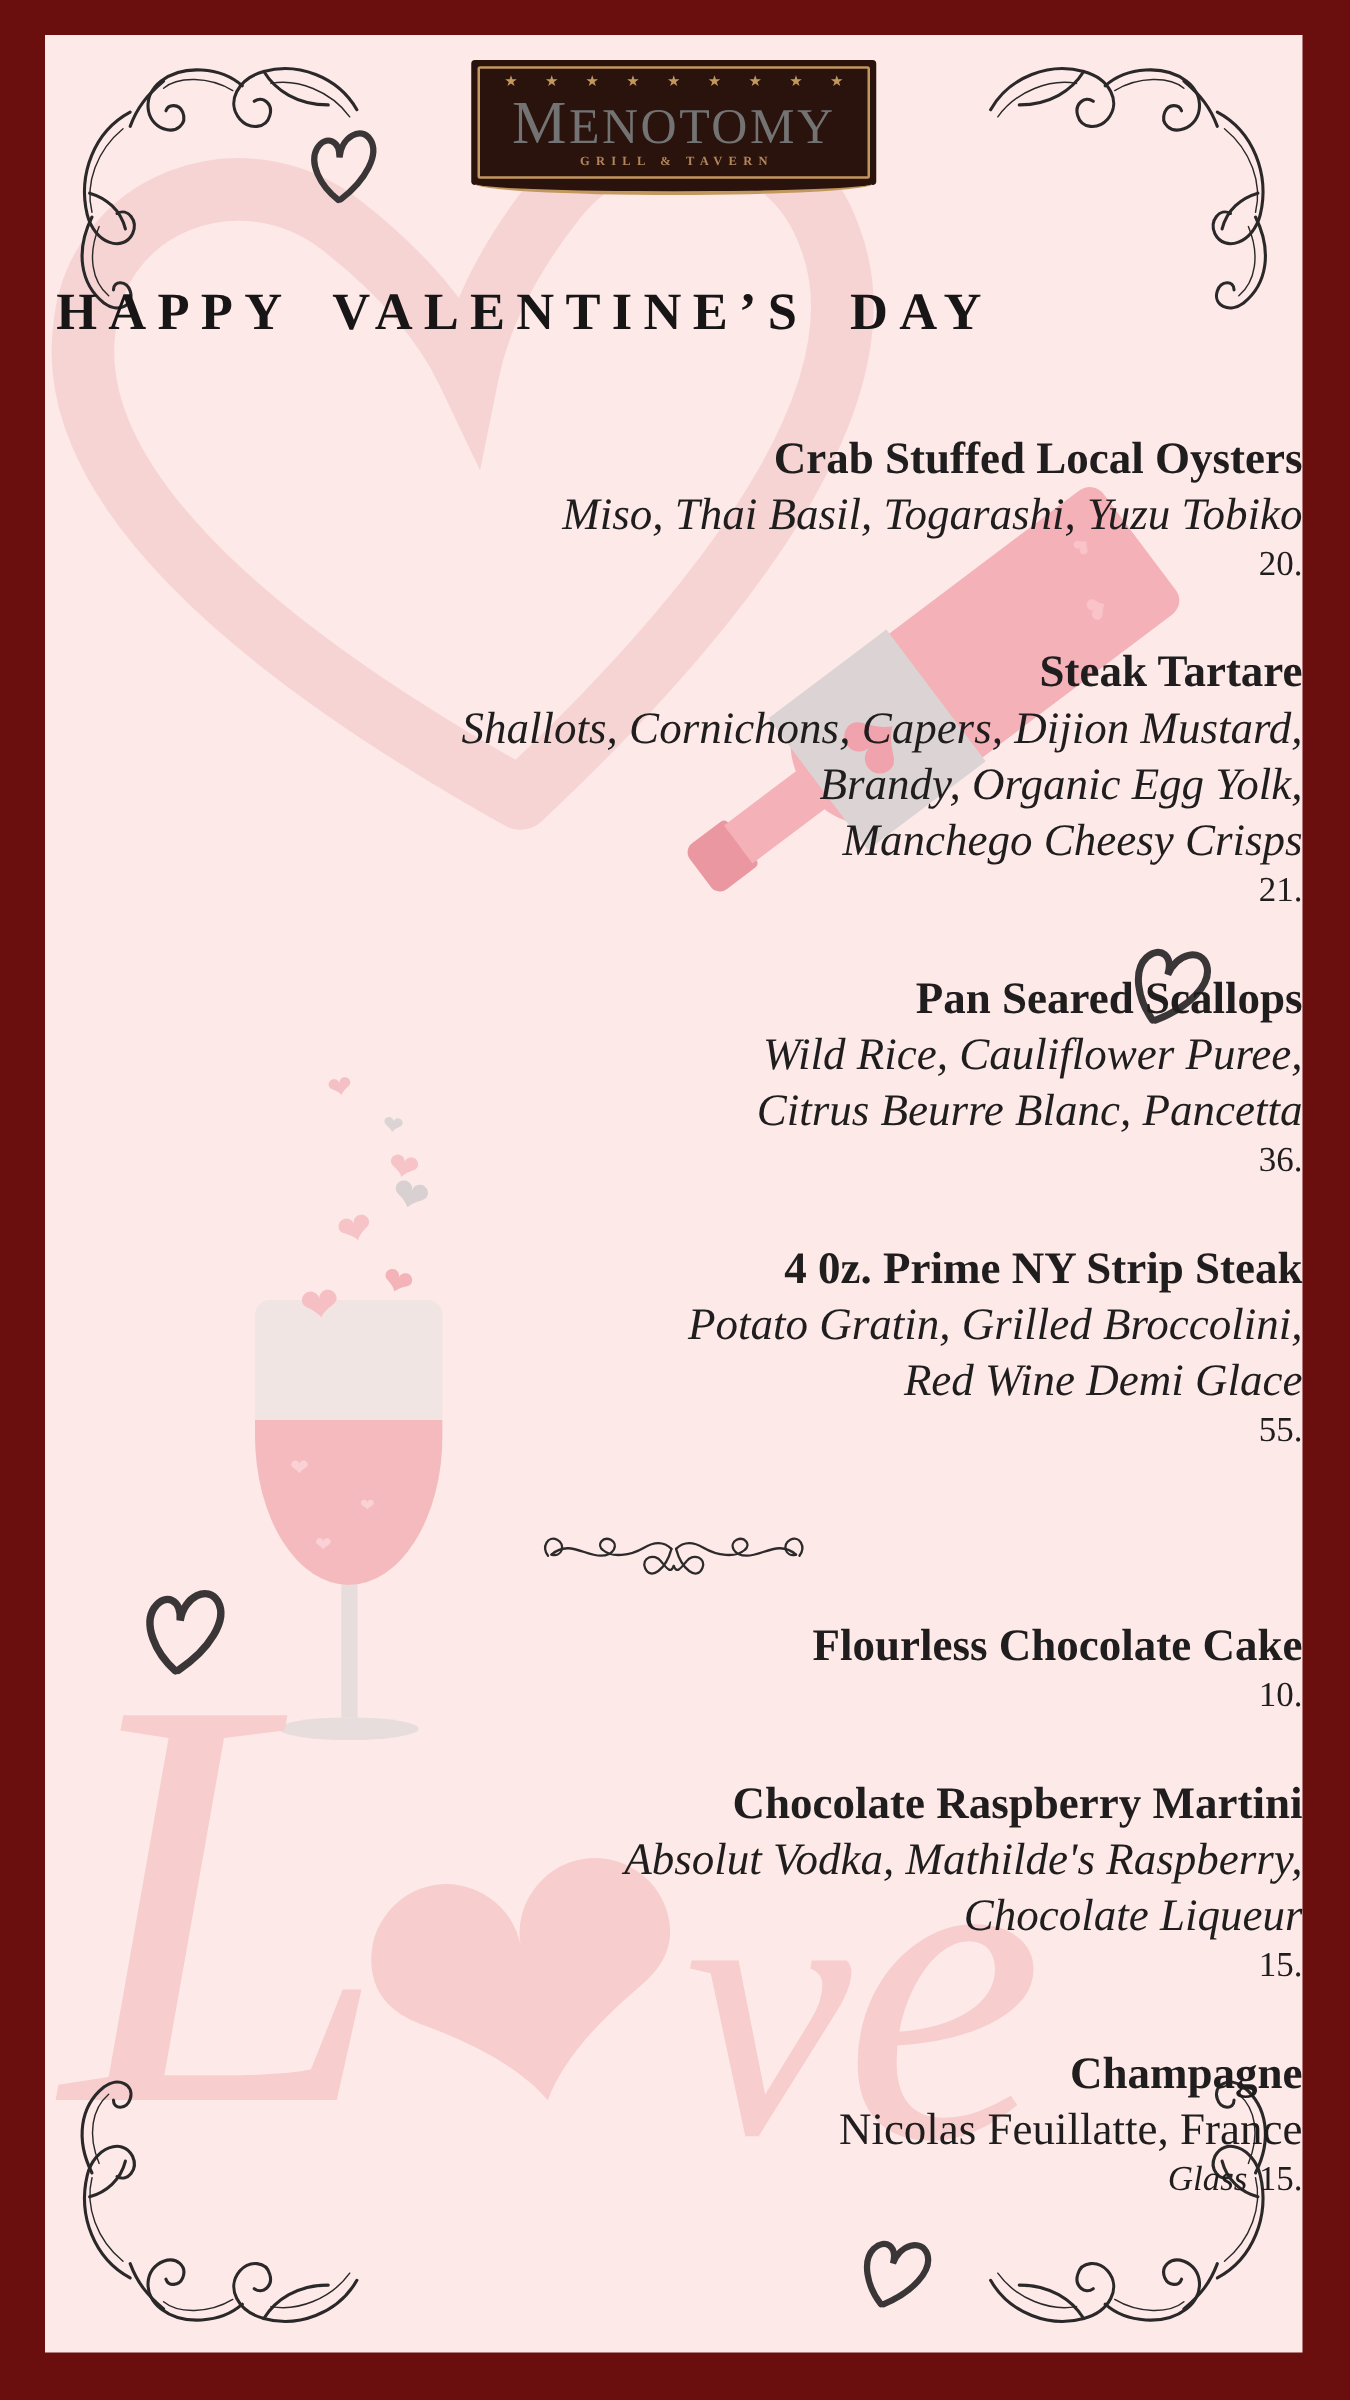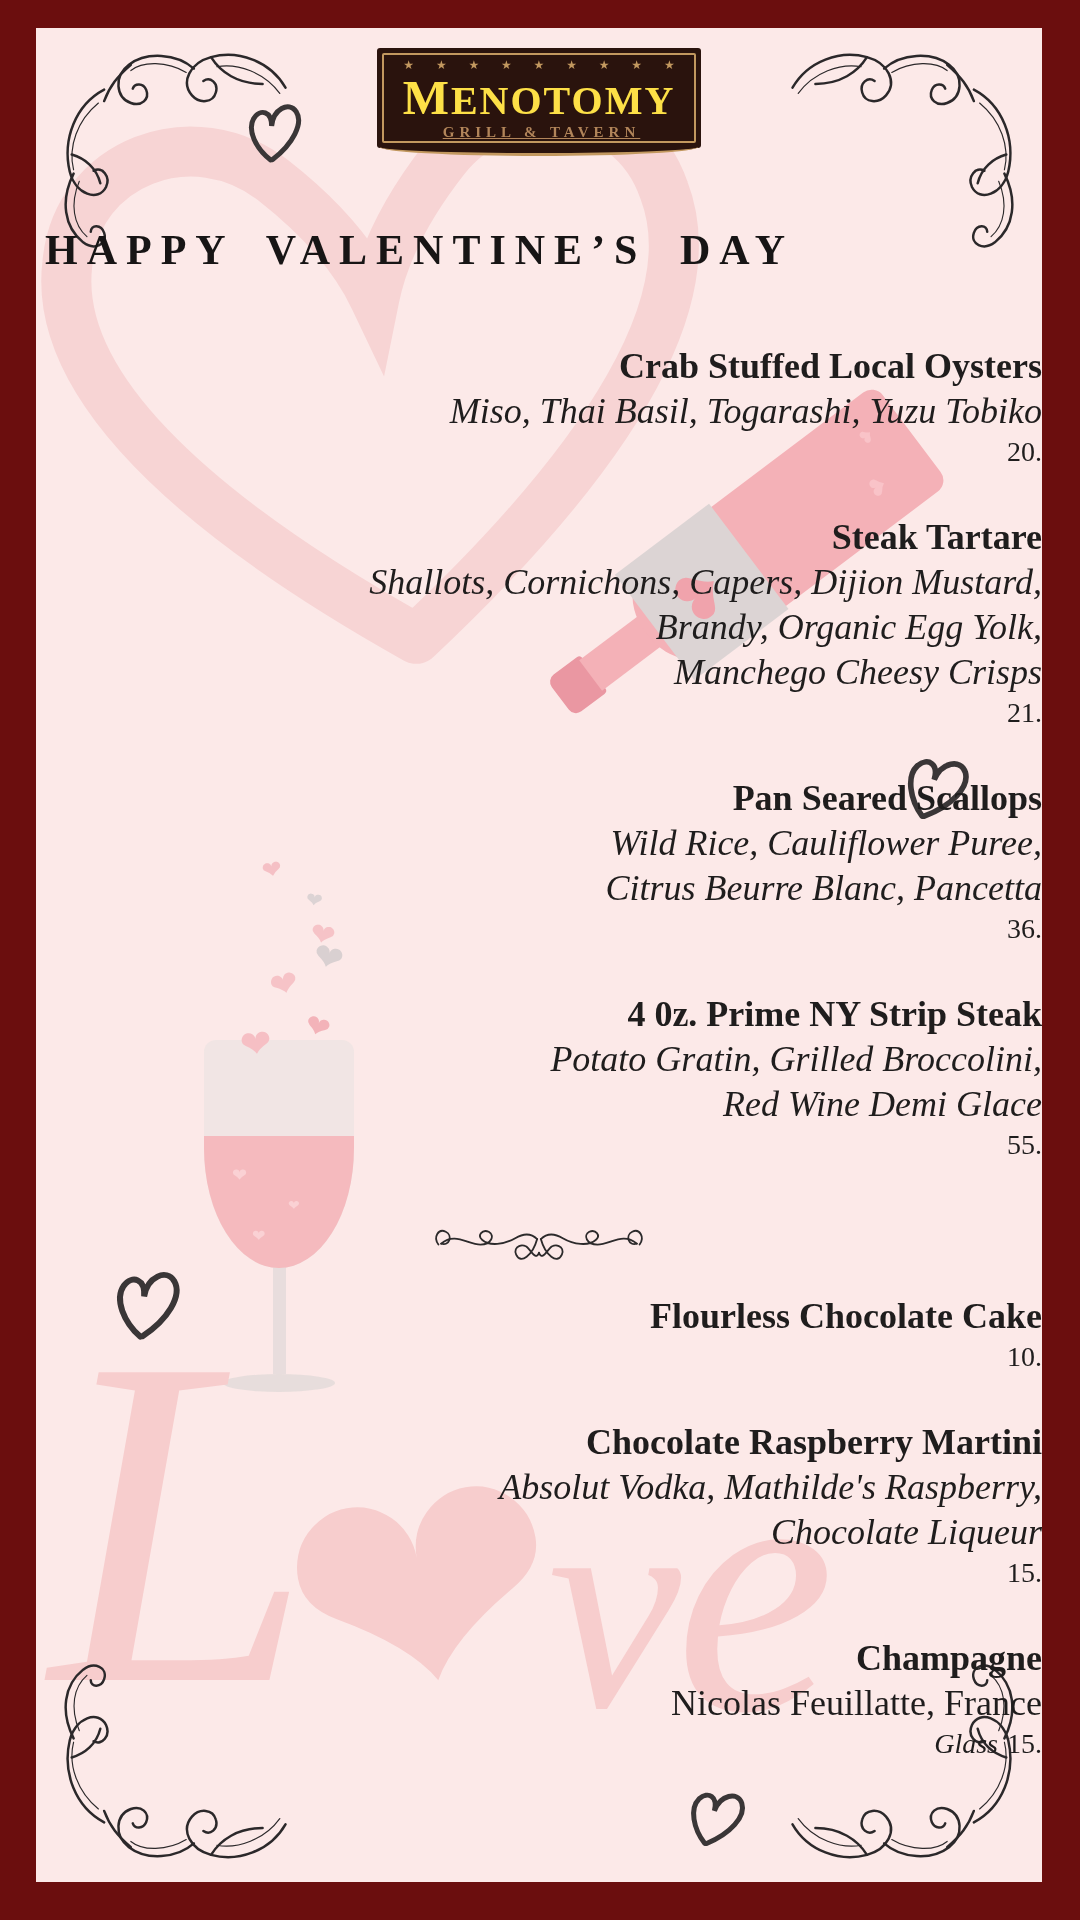--- a/index.html
+++ b/index.html
@@ -53,23 +53,23 @@
   .plaque::after{
     content:"";position:absolute;left:3px;right:3px;bottom:-8px;height:16px;
     background:#2a130d;border-bottom:3px solid #c2985f;
     border-radius:0 0 100% 100%/0 0 95% 95%;
   }
   .plaque-inner{
     position:absolute;inset:5px;border:2px solid #c2985f;border-radius:2px;
     display:flex;flex-direction:column;align-items:center;padding-top:4px;z-index:2;
   }
   .plaque-stars{font-size:12px;color:#c2985f;letter-spacing:9px;text-indent:9px;line-height:1;font-family:"DejaVu Sans",sans-serif;}
-  .plaque-name{margin-top:1px;font-size:40px;line-height:1.08;font-weight:bold;color:#fde047;letter-spacing:2px;}
+  .plaque-name{margin-top:1px;font-size:40px;line-height:1.08;font-weight:normal;color:#737373;letter-spacing:2px;}
   .plaque-name .cap{font-size:49px;}
-  .plaque-tagline{margin-top:0px;font-size:15px;font-weight:bold;letter-spacing:5px;text-indent:5px;color:#b2855a;line-height:1;text-decoration:underline;}
+  .plaque-tagline{margin-top:0px;font-size:10px;font-weight:bold;letter-spacing:5px;text-indent:5px;color:#b2855a;line-height:1;}
   .page-title{
     position:absolute;top:198px;left:0;right:0;text-align:left;
     font-weight:bold;font-size:42px;letter-spacing:9px;text-indent:9px;
     color:#171515;word-spacing:14px;
   }
   .menu{position:absolute;top:316px;left:0;right:0;text-align:right;color:#1f1d1d;}
   .item{margin:0 0 46px 0;}
   .item-title{font-size:36px;font-weight:bold;line-height:1.25;}
   .item-desc{font-size:36px;font-style:italic;line-height:1.25;}
   .item-desc.roman{font-style:normal;}

